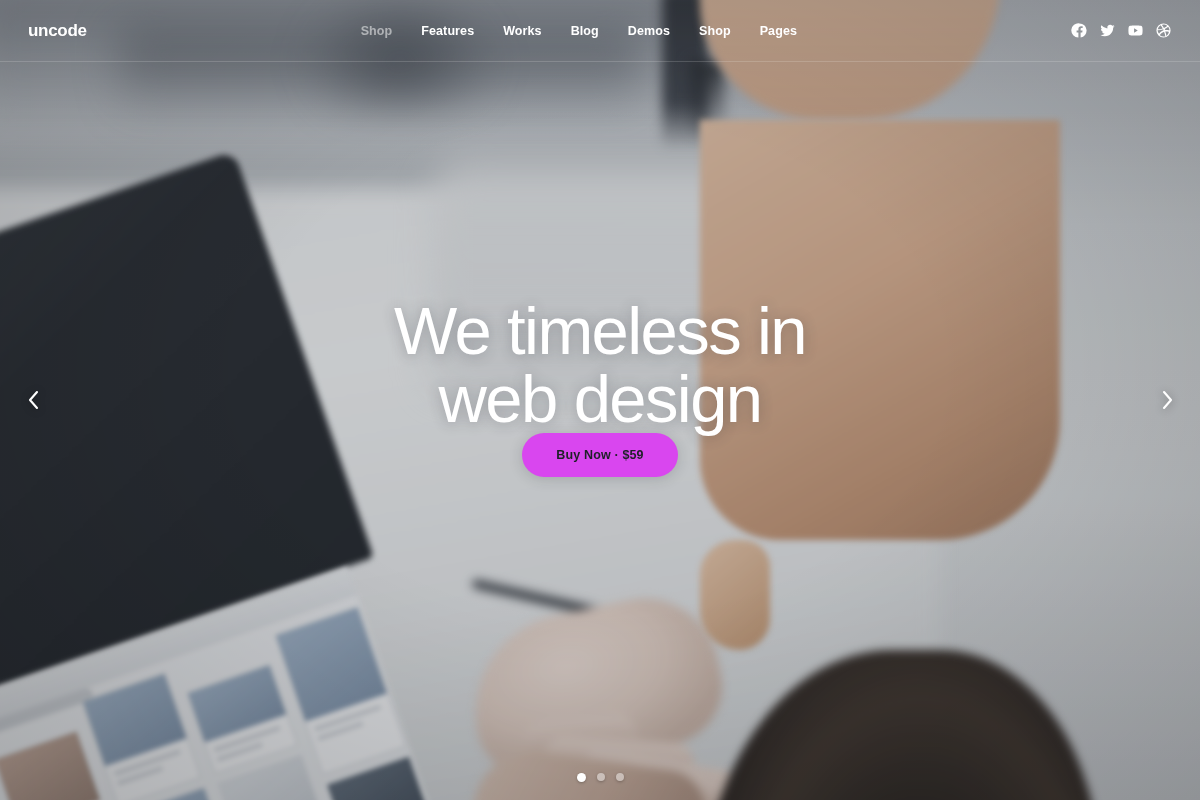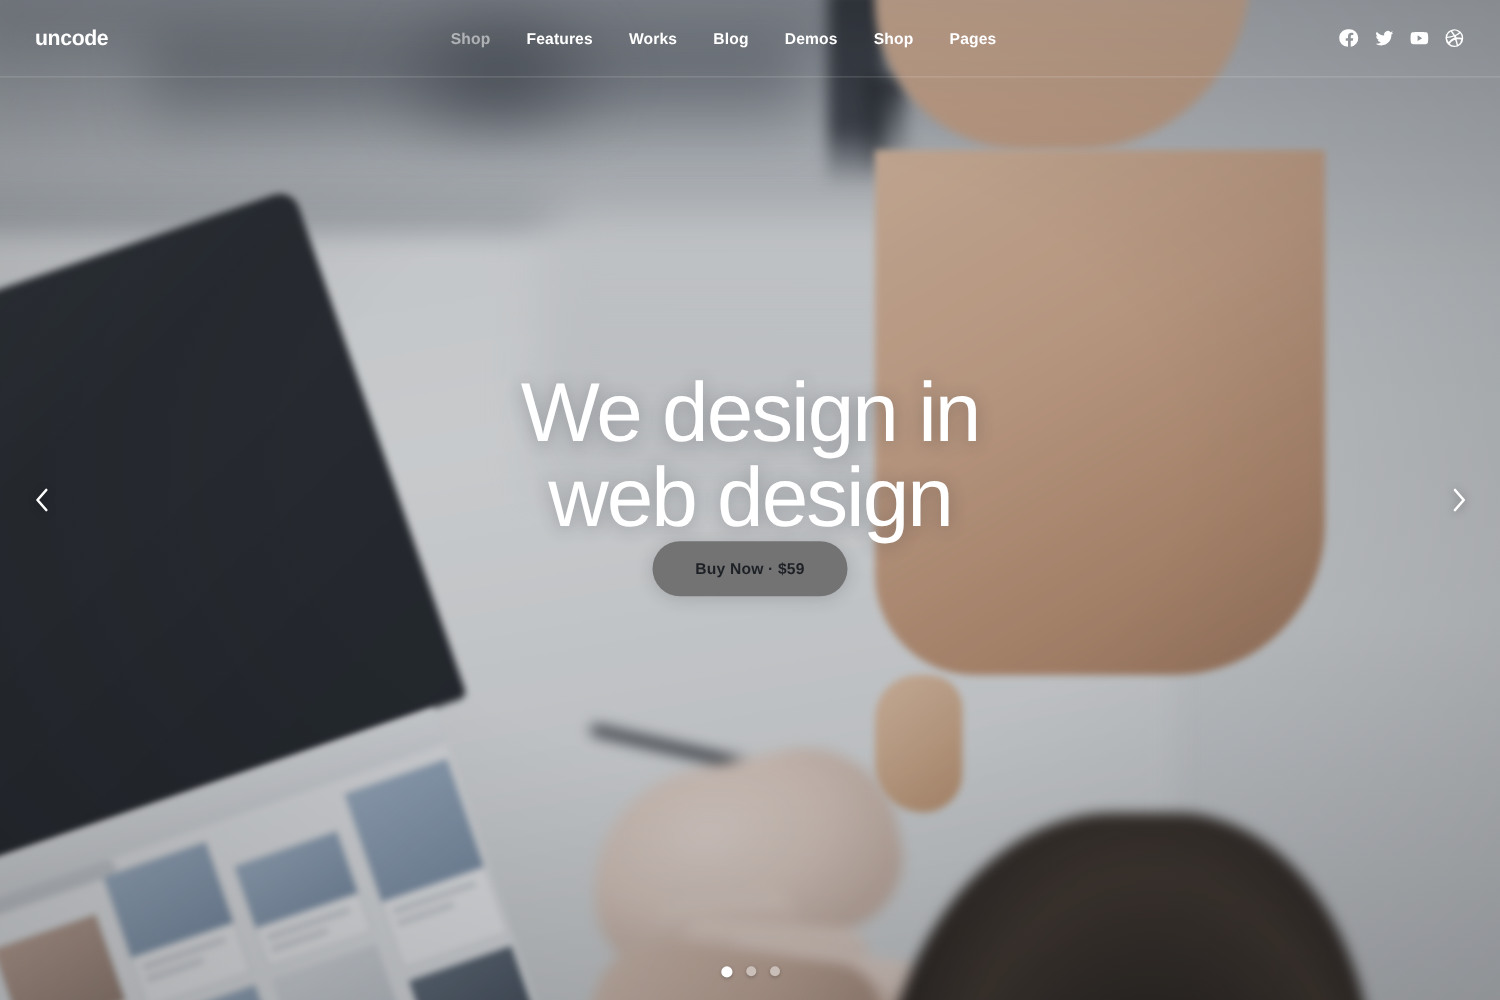--- a/index.html
+++ b/index.html
@@ -198,21 +198,21 @@
     color:#fff; font-size:67px; line-height:1.02; font-weight:normal;
     text-align:center; letter-spacing:-1.6px;
     text-shadow:0 1px 14px rgba(40,44,52,.30);
     max-width:760px;
     margin-top:-26px;
   }
   .headline span { display:block; }
   .cta {
     pointer-events:auto;
     display:inline-block;
-    background:#737373; color:#1d2126;
+    background:#d946ef; color:#1d2126;
     font-size:12.5px; font-weight:bold; letter-spacing:.15px;
     padding:15px 34px; border-radius:26px; border:none;
     cursor:pointer; font-family:inherit;
     box-shadow:0 2px 14px rgba(30,34,40,.18);
   }
 
   
   .arrow {
     position:absolute; top:50%; transform:translateY(-50%);
     width:34px; height:34px; z-index:18; cursor:pointer;
@@ -346,21 +346,21 @@
       <a class="soc">
         <svg viewBox="0 0 24 24">
             <path d="M12 2a10 10 0 1 0 0 20 10 10 0 0 0 0-20zm6.6 4.6a8.3 8.3 0 0 1 1.9 5.1c-.3-.06-3.1-.64-5.94-.28-.06-.15-.12-.3-.19-.46-.18-.42-.37-.84-.58-1.25 3.15-1.28 4.58-3.12 4.81-3.11zM12 3.48c1.97 0 3.77.74 5.13 1.95-.2.28-1.48 1.99-4.52 3.13A43 43 0 0 0 9.5 4.03 8.5 8.5 0 0 1 12 3.48zM7.86 4.6a50 50 0 0 1 3.1 4.48 19.7 19.7 0 0 1-7.1 1.23 8.56 8.56 0 0 1 4-5.71zM3.65 12v-.27a20.9 20.9 0 0 0 7.96-1.54c.21.41.41.83.6 1.25l-.3.09c-3.9 1.26-5.98 4.7-6.15 4.99A8.46 8.46 0 0 1 3.65 12zm8.35 8.52a8.47 8.47 0 0 1-5.23-1.8c.14-.28 1.71-3.3 5.98-4.79l.05-.02a35 35 0 0 1 1.8 6.4 8.4 8.4 0 0 1-2.6.21zm4.1-.93a36 36 0 0 0-1.64-6.12c2.67-.42 5.01.27 5.3.36a8.5 8.5 0 0 1-3.66 5.76z"></path>
           </svg>
       </a>
     </div>
   </div>
 
   <div class="hero">
     <h1 class="headline">
-      <span>We design in</span>
+      <span>We timeless in</span>
       <span>web design</span>
     </h1>
     <button class="cta">Buy Now · $59</button>
   </div>
 
   <div class="arrow arrow-prev" title="Previous slide">
     <svg viewBox="0 0 15 22">
         <polyline points="11,3 4,11 11,19"></polyline>
       </svg>
   </div>

